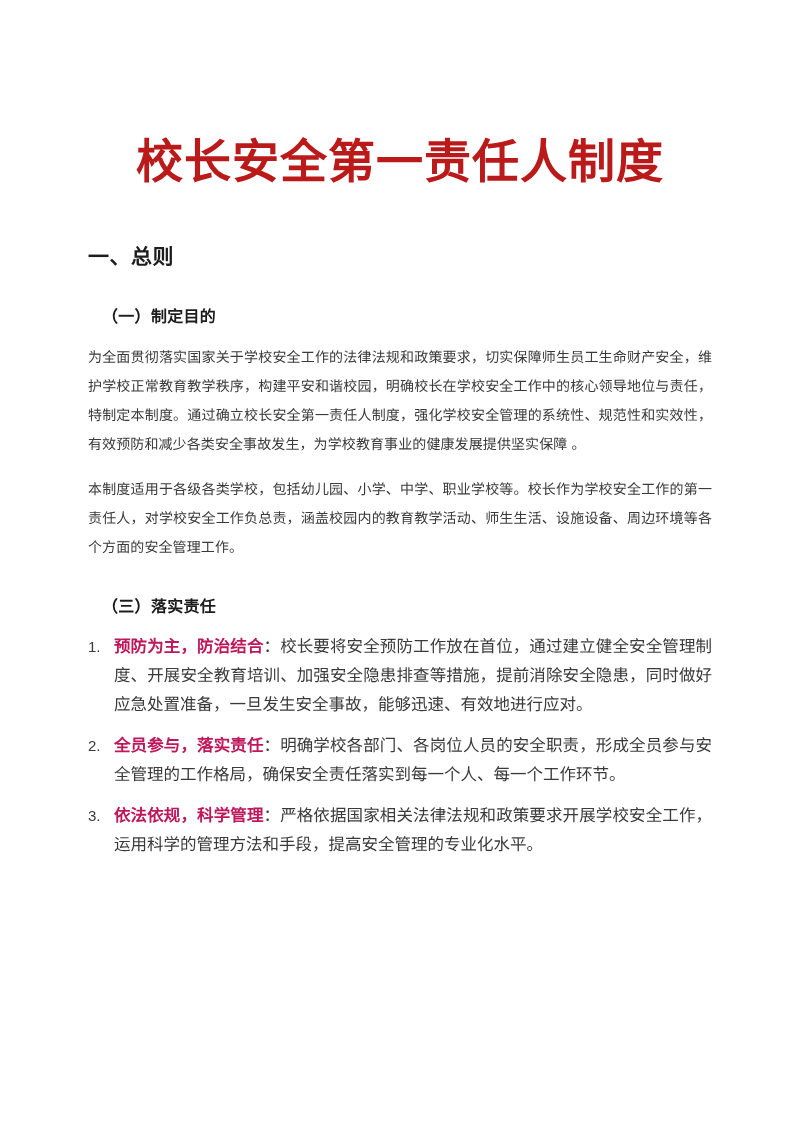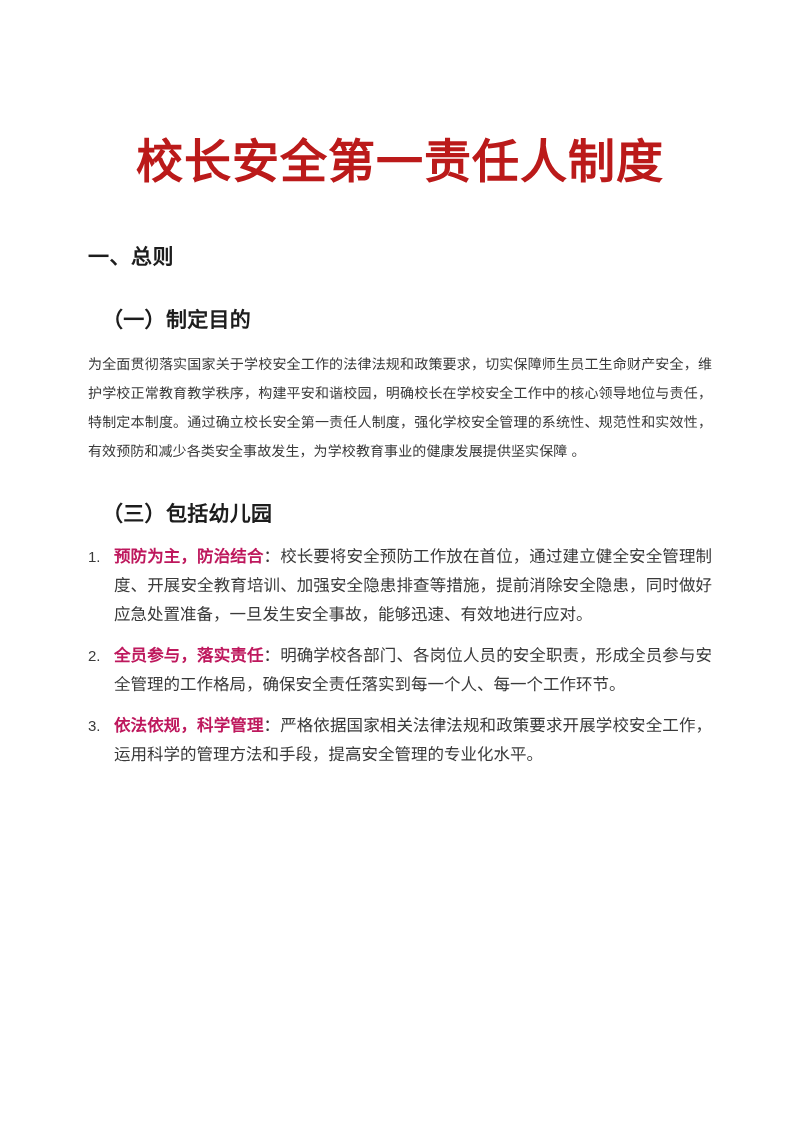--- a/index.html
+++ b/index.html
@@ -46,21 +46,21 @@
     font-weight: 700;
     color: #1d1d1d;
     letter-spacing: 0.5px;
   }
   .h1.first { margin-top: 53px; }
   .h1.second { margin-top: 38px; }
 
   .h2 {
     margin: 0;
     padding: 0 0 0 14px;
-    font-size: 21px;
+    font-size: 16px;
     line-height: 1.35;
     font-weight: 700;
     color: #1d1d1d;
     letter-spacing: 0.3px;
     margin-top: 34px;
   }
   .h2.tight { margin-top: 30px; }
 
   .para {
     margin: 0;
@@ -124,22 +124,23 @@
 
   <div class="sect-block">
 
     <h2 class="h1 first">一、总则</h2>
 
     <h3 class="h2">（一）制定目的</h3>
 
     <p class="para">为全面贯彻落实国家关于学校安全工作的法律法规和政策要求，切实保障师生员工生命财产安全，维护学校正常教育教学秩序，构建平安和谐校园，明确校长在学校安全工作中的核心领导地位与责任，特制定本制度。通过确立校长安全第一责任人制度，强化学校安全管理的系统性、规范性和实效性，有效预防和减少各类安全事故发生，为学校教育事业的健康发展提供坚实保障 。</p>
 
 
+    <p class="para">本制度适用于各级各类学校，包括幼儿园、小学、中学、职业学校等。校长作为学校安全工作的第一责任人，对学校安全工作负总责，涵盖校园内的教育教学活动、师生生活、设施设备、周边环境等各个方面的安全管理工作。</p>
 
-    <h3 class="h2">（三）包括幼儿园</h3>
+    <h3 class="h2">（三）落实责任</h3>
 
     <ol class="olist">
       <li>
         <span class="marker">1.</span><span class="lead">预防为主，防治结合</span><span>：校长要将安全预防工作放在首位，通过建立健全安全管理制度、开展安全教育培训、加强安全隐患排查等措施，提前消除安全隐患，同时做好应急处置准备，一旦发生安全事故，能够迅速、有效地进行应对。</span>
       </li>
       <li>
         <span class="marker">2.</span><span class="lead">全员参与，落实责任</span><span>：明确学校各部门、各岗位人员的安全职责，形成全员参与安全管理的工作格局，确保安全责任落实到每一个人、每一个工作环节。</span>
       </li>
       <li>
         <span class="marker">3.</span><span class="lead">依法依规，科学管理</span><span>：严格依据国家相关法律法规和政策要求开展学校安全工作，运用科学的管理方法和手段，提高安全管理的专业化水平。</span>

